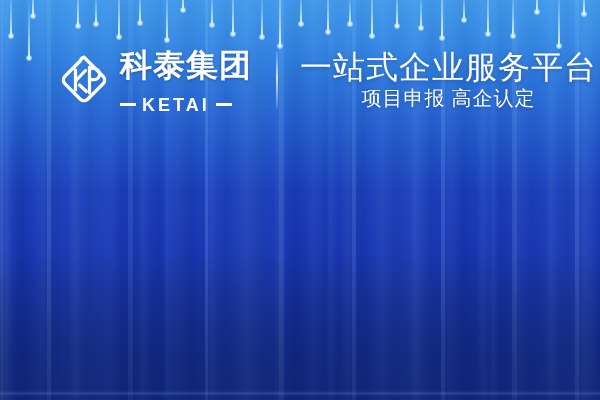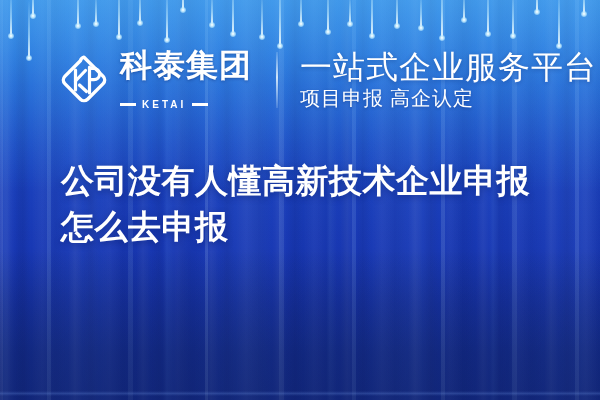--- a/index.html
+++ b/index.html
@@ -137,21 +137,21 @@
     color: #ffffff;
     font-weight: bold;
     font-size: 32px;
     line-height: 34px;
     letter-spacing: 1px;
     white-space: nowrap;
     text-shadow: 0 1px 3px rgba(0,20,80,0.35);
   }
   .logo-en {
     color: #ffffff;
-    font-size: 10px;
+    font-size: 18px;
     font-weight: bold;
     letter-spacing: 3px;
     line-height: 16px;
     margin-top: 15px;
     display: flex;
     align-items: center;
     white-space: nowrap;
   }
   .logo-en .dash {
     display: inline-block;
@@ -181,20 +181,21 @@
   }
   .tagline-sub {
     color: #ffffff;
     font-family: "Liberation Serif", "DejaVu Serif", serif;
     font-size: 20px;
     line-height: 24px;
     letter-spacing: 1px;
     margin-top: 3px;
     white-space: nowrap;
     text-shadow: 0 1px 3px rgba(0,20,80,0.30);
+    text-align: center;
   }
 
   
   .headline {
     position: absolute;
     left: 61px;
     top: 158px;
     width: 500px;
     color: #ffffff;
     font-size: 33px;
@@ -275,15 +276,14 @@
 
     <div class="divider"></div>
 
     <div class="tagline">
       <div class="tagline-main">一站式企业服务平台</div>
       <div class="tagline-sub">项目申报 高企认定</div>
     </div>
 
   </div>
 
-  <div class="headline">公司没有人懂高新技术企业申报怎么去申报</div>
 
 </div>
 
 </body></html>

